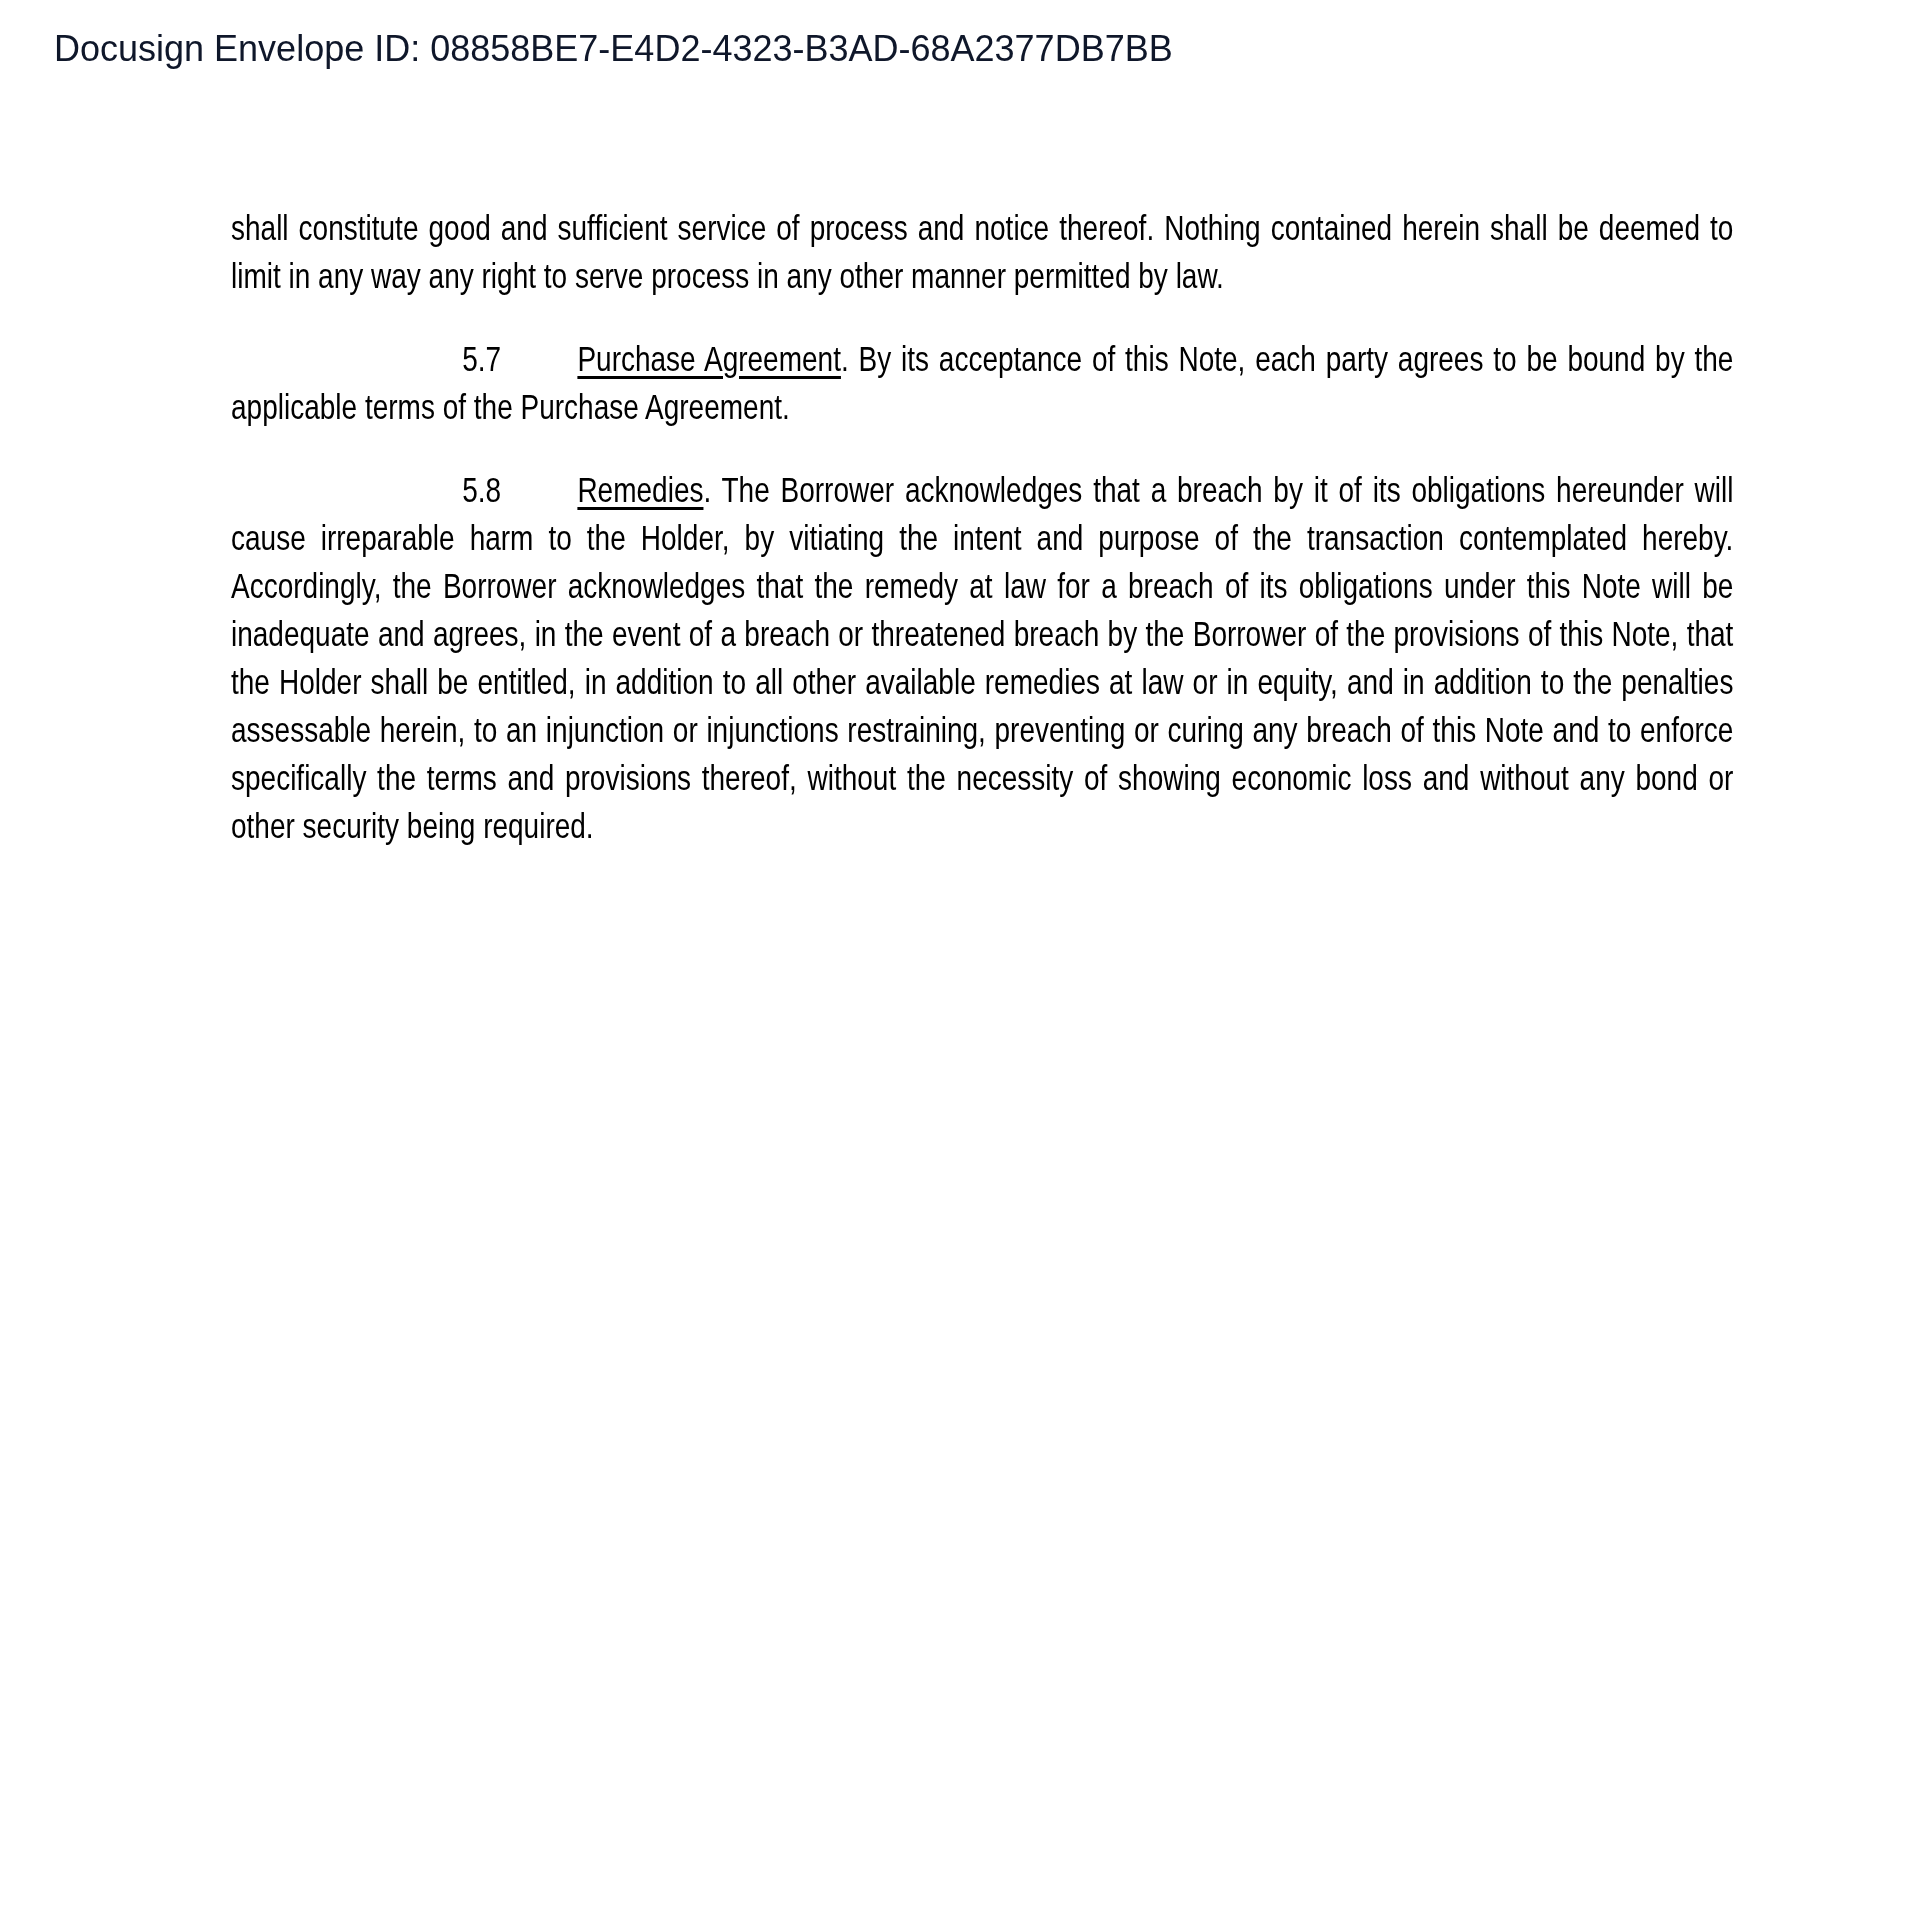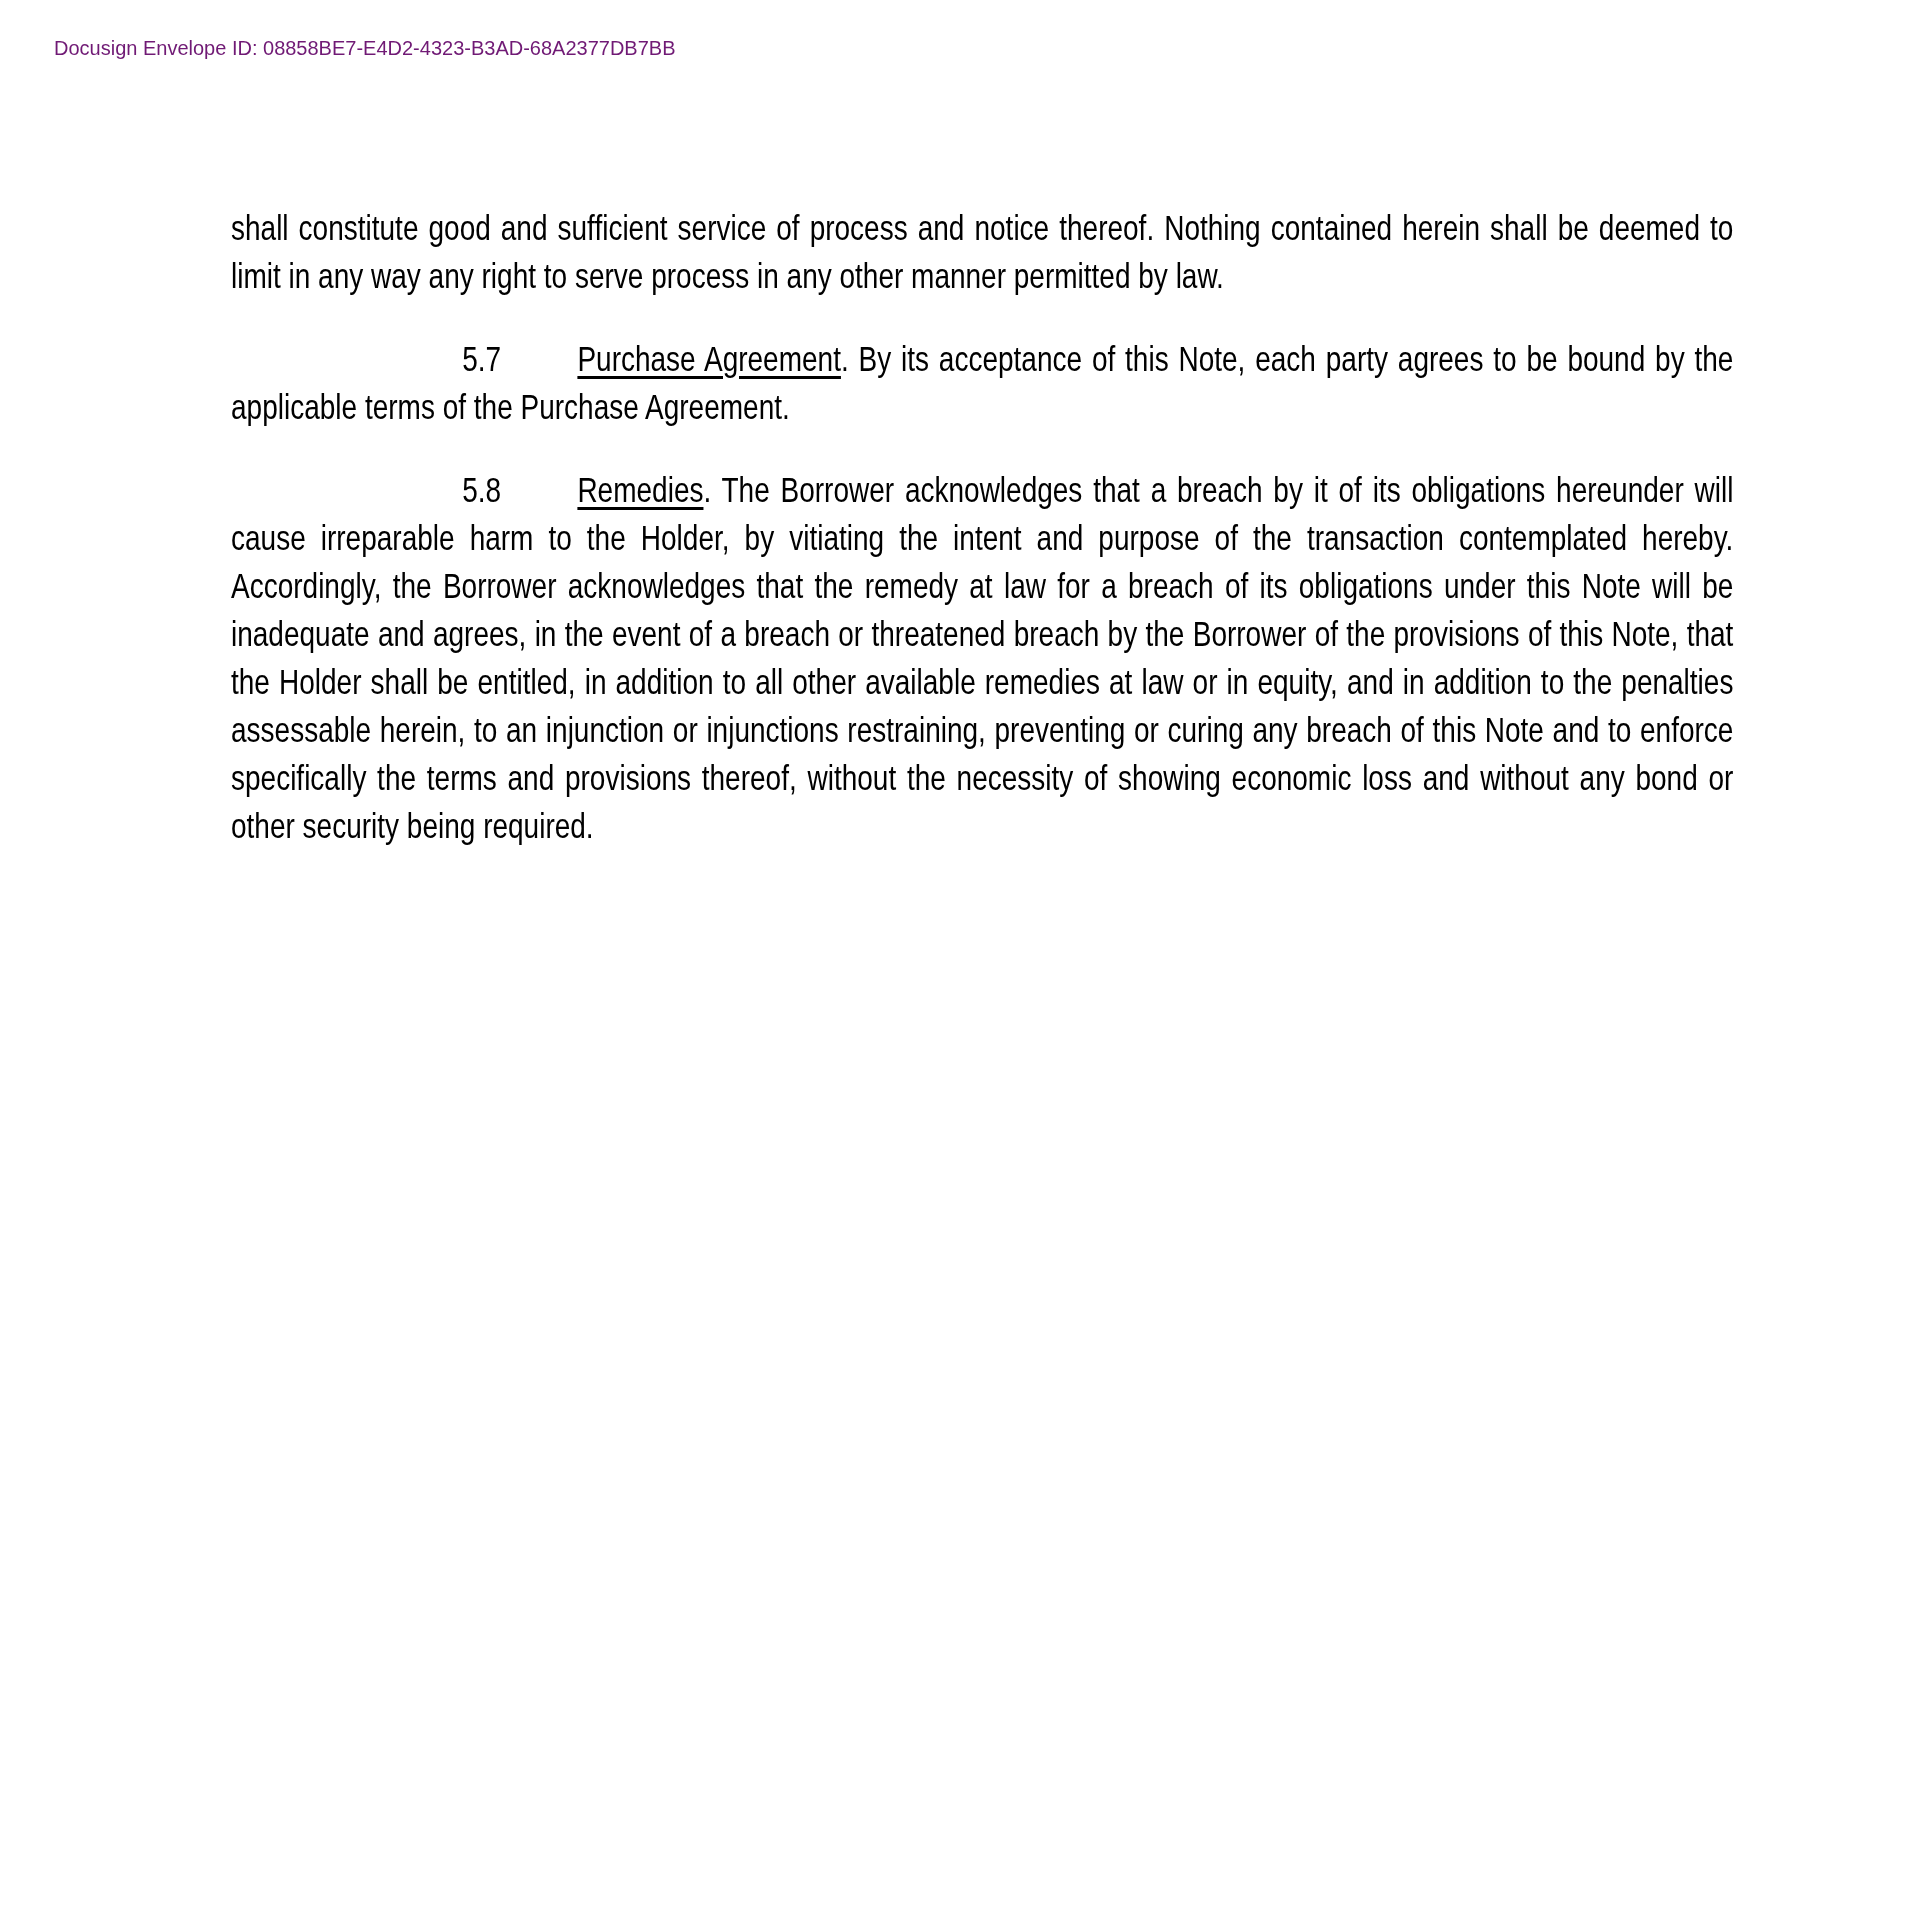--- a/index.html
+++ b/index.html
@@ -10,24 +10,24 @@
   }
   body {
     position: relative;
     font-family: "Liberation Sans", sans-serif;
     color: #000000;
   }
   .envelope-line {
     position: absolute;
     left: 54px;
     top: 33px;
-    font-size: 20px;
+    font-size: 36px;
     line-height: 31px;
     white-space: nowrap;
-    color: #701a75;
+    color: #0f172a;
   }
   
   .content {
     position: absolute;
     left: 231px;
     top: 204px;
     width: 1878px;
     transform: scaleX(0.8);
     transform-origin: top left;
     font-size: 35px;

